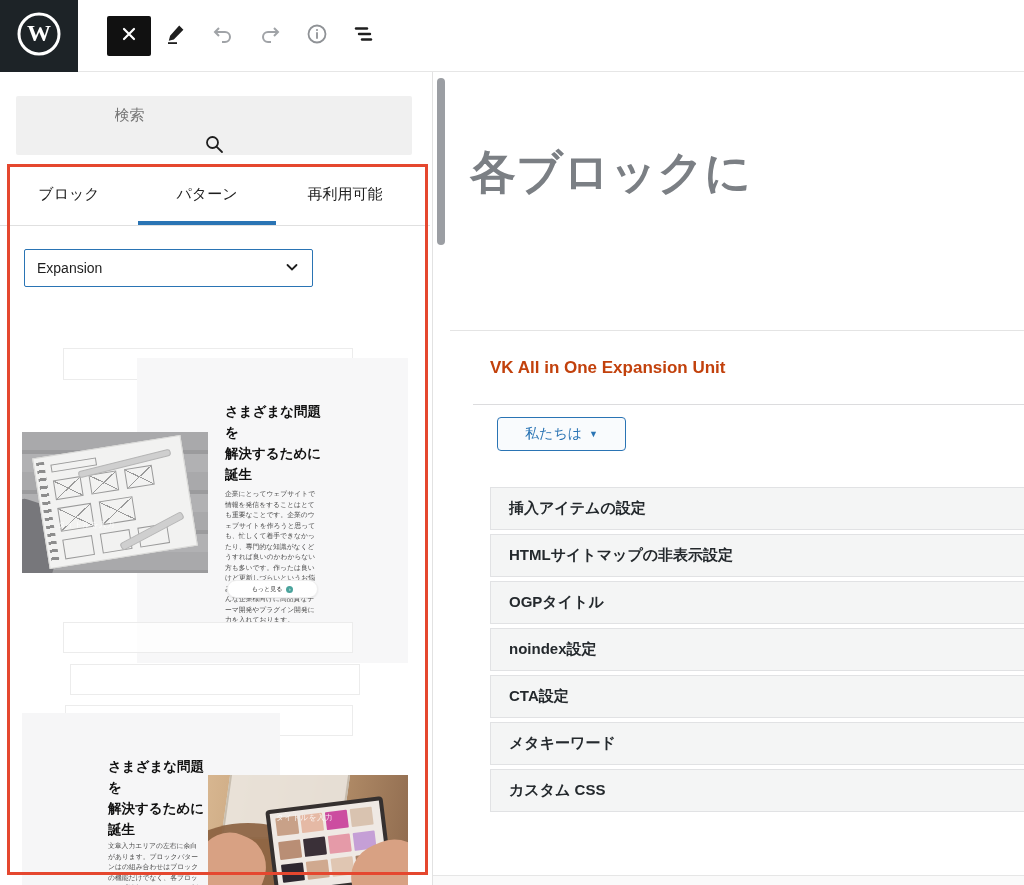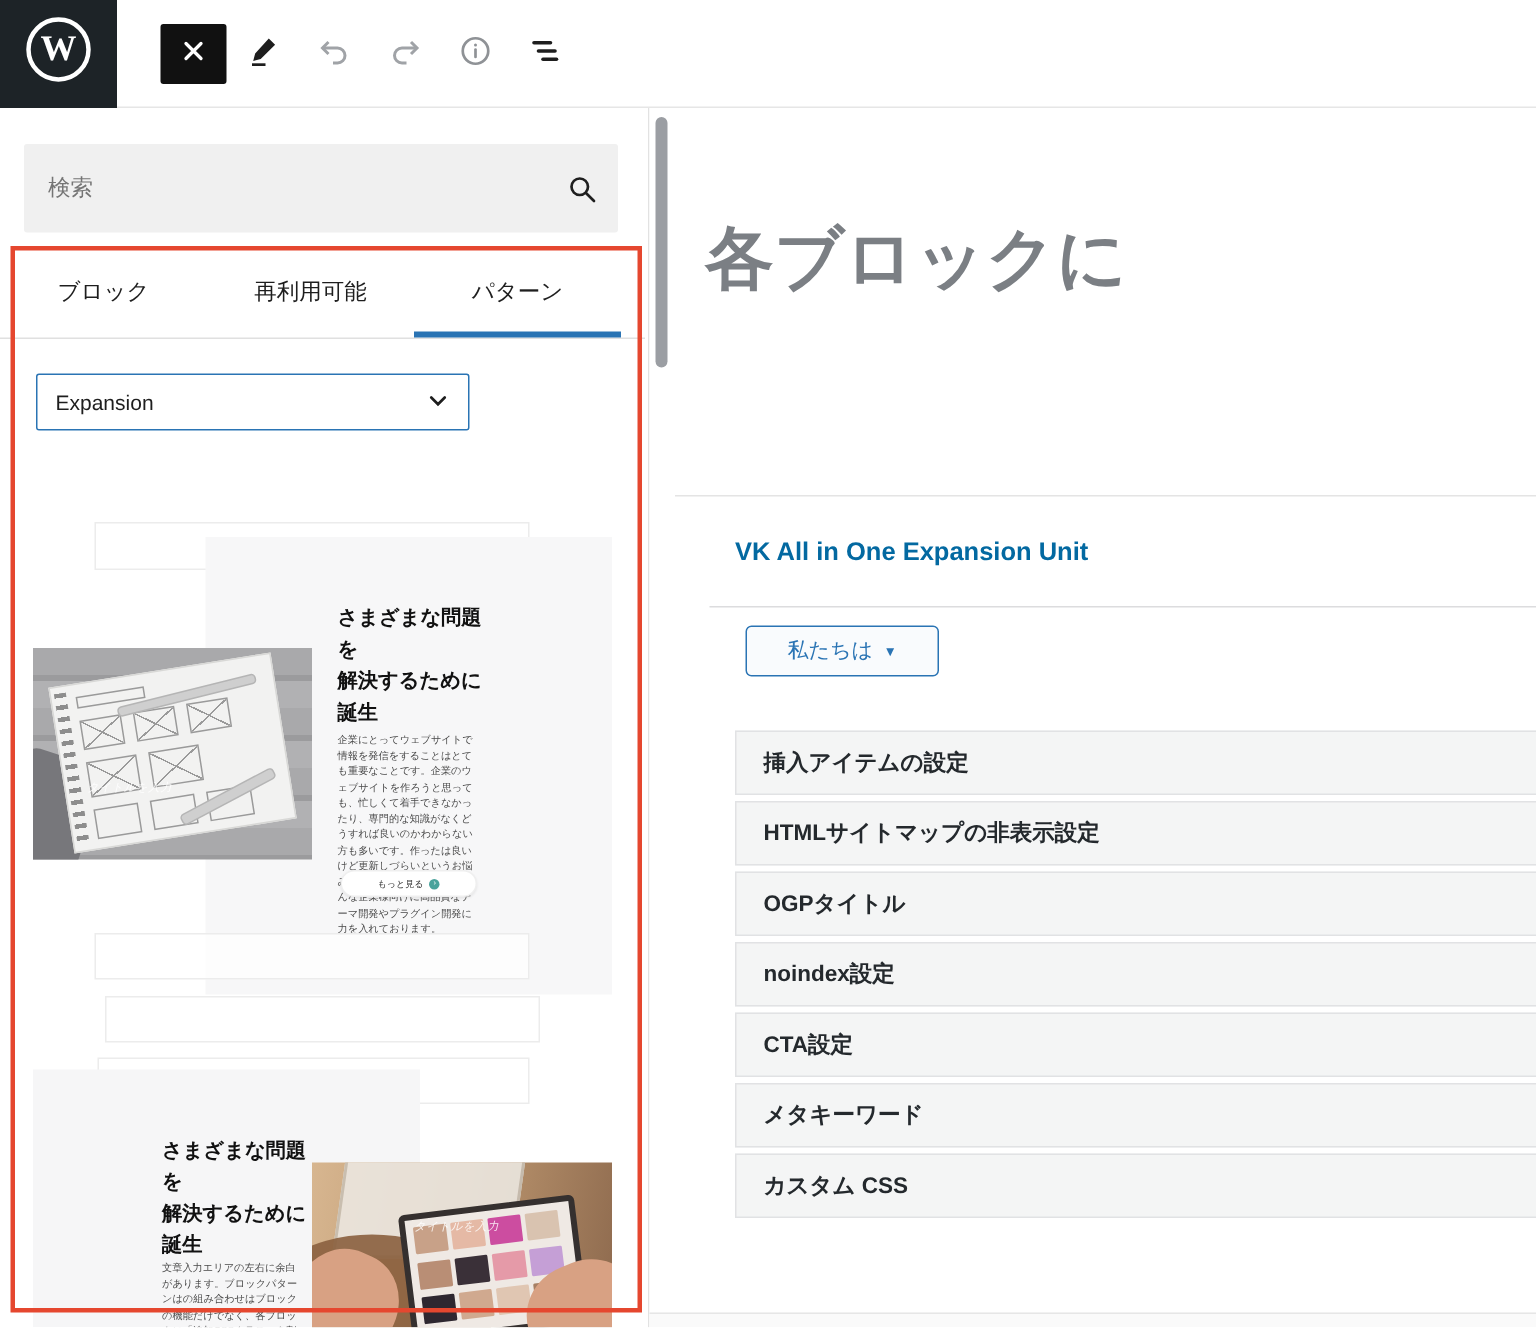--- a/index.html
+++ b/index.html
@@ -21,21 +21,21 @@
 
   
   .sidebar { position:absolute; top:72px; left:0; width:433px; height:813px; background:#fff;
              border-right:1px solid #e2e2e2; overflow:hidden; }
   .gutter { position:absolute; top:72px; left:433px; width:17px; height:813px; background:#fff; }
   .scroll-thumb { position:absolute; top:6px; left:4px; width:8px; height:167px; border-radius:4px; background:#9b9ea3; cursor:grab; }
   .content { position:absolute; top:72px; left:450px; width:574px; height:813px; background:#fff; }
 
   
   .search-box { position:absolute; top:24px; left:16px; width:396px; height:59px; background:#f0f0f0;
-                border-radius:2px; display:flex; align-items:center; }
+                border-radius:2px; display:flex; align-items:center;flex-direction:column; }
   .search-input { flex:1; height:100%; background:transparent; border:none; outline:none;
                   font-family:"Liberation Sans",sans-serif; font-size:15px; color:#1e1e1e; padding:0 16px; }
   .search-input::placeholder { color:#757575; }
   .search-icon-wrap { width:48px; display:flex; justify-content:center; }
 
   
   .tabs-row { position:absolute; top:92px; left:0; width:430px; height:62px; border-bottom:1px solid #e0e0e0; display:flex; }
   .tab { width:138px; height:100%; display:flex; align-items:center; justify-content:center;
          font-size:15px; color:#1e1e1e; cursor:pointer; position:relative; background:none; border:none;
          font-family:"Liberation Sans",sans-serif; }
@@ -52,21 +52,21 @@
   .abs { position:absolute; }
   .ph-box { background:rgba(255,255,255,.75); border:1px solid #ececec; }
   .gray-panel { background:#f7f7f8; }
   .pat-heading { font-size:13.5px; font-weight:bold; color:#111; line-height:1.55; white-space:pre-line; }
   .pat-body { font-size:6.8px; color:#4a4a4a; line-height:1.55; }
   .more-pill { width:91px; height:18px; background:#fff; border:1px solid #efefef; border-radius:9px;
                box-shadow:0 1px 2px rgba(0,0,0,.08); display:flex; align-items:center; justify-content:center;
                gap:4px; font-size:6px; color:#333; cursor:pointer; }
   .more-dot { width:7px; height:7px; border-radius:50%; background:#4aa39c; color:#fff; font-size:5px;
               display:flex; align-items:center; justify-content:center; }
-  .photo-caption { position:absolute; color:rgba(255,255,255,.85); font-size:7.5px; letter-spacing:.5px;font-style:italic; }
+  .photo-caption { position:absolute; color:rgba(255,255,255,.85); font-size:7.5px; letter-spacing:.5px; }
 
   
   .photo1 { overflow:hidden; background:repeating-linear-gradient(180deg,#a9a9ab 0 18px,#9b9b9d 18px 22px,#b1b1b3 22px 40px); }
   .phone { position:absolute; left:-18px; bottom:-20px; width:55px; height:90px; background:#77777b; border-radius:8px; transform:rotate(18deg); }
   .page1 { position:absolute; left:18px; top:14px; width:150px; height:112px; background:#f2f2f1; border:1px solid #d8d8d6; transform:rotate(-9deg); }
   .spiral { position:absolute; left:2px; top:4px; bottom:4px; width:8px;
             background:repeating-linear-gradient(180deg,#8d8d8d 0 3px,transparent 3px 8px); }
   .wf { position:absolute; border:1px solid #9a9a9a; background:
         linear-gradient(to top right, transparent calc(50% - .5px), #9a9a9a calc(50% - .5px), #9a9a9a calc(50% + .5px), transparent calc(50% + .5px)),
         linear-gradient(to top left, transparent calc(50% - .5px), #9a9a9a calc(50% - .5px), #9a9a9a calc(50% + .5px), transparent calc(50% + .5px)); }
@@ -83,21 +83,21 @@
 
   .pattern-hit { position:absolute; left:0; width:433px; background:transparent; cursor:pointer; }
 
   .annotation-box { position:absolute; left:7px; top:92px; width:421px; height:711px;
                     border:3px solid #e5472f; pointer-events:none; z-index:50; }
 
   
   .post-title { position:absolute; left:20px; top:70px; font-size:46px; font-weight:bold; color:#7b7f84; cursor:text; }
   .post-body-ph { position:absolute; left:20px; top:193px; font-size:17px; color:#6c7074; cursor:text; }
   .mb-separator { position:absolute; left:0; top:258px; width:574px; border-top:1px solid #e4e4e4; }
-  .mb-title { position:absolute; left:40px; top:286px; font-size:17px; font-weight:bold; color:#0369a1;text-align:center; }
+  .mb-title { position:absolute; left:40px; top:286px; font-size:17px; font-weight:bold; color:#c2410c;text-align:center; }
   .mb-rule { position:absolute; left:23px; right:0; top:332px; border-top:1px solid #dcdcde; }
   .open-all-btn { position:absolute; left:47px; top:345px; width:129px; height:34px; border:1.5px solid #2a74b4;
                   border-radius:4px; background:#f9fbfd; color:#2a74b4; font-size:14px; cursor:pointer;
                   display:flex; align-items:center; justify-content:center; gap:7px; font-family:"Liberation Sans",sans-serif; }
   .open-all-btn .tri { font-size:9px; }
   .acc-list { position:absolute; left:40px; right:-2px; top:415px; display:flex; flex-direction:column; gap:4px; }
   .acc-row { height:43px; background:#f4f5f5; border:1px solid #e1e2e4; display:flex; align-items:center;
              padding-left:18px; font-size:15px; font-weight:bold; color:#24292d; cursor:pointer; }
   .bottom-strip { position:absolute; left:433px; right:0; top:875px; height:10px; background:#fafafa; border-top:1px solid #e6e6e6; }
 </style>
@@ -175,22 +175,22 @@
       <span class="search-icon-wrap">
         <svg width="22" height="22" viewBox="0 0 22 22" fill="none" stroke="#1e1e1e" stroke-width="1.8">
           <circle cx="9.5" cy="9.5" r="5.5"></circle>
             <path d="M13.8 13.8L19 19" stroke-linecap="round"></path>
         </svg>
       </span>
     </div>
 
     <div class="tabs-row">
       <button class="tab">ブロック</button>
+      <button class="tab active">パターン</button>
       <button class="tab">再利用可能</button>
-      <button class="tab active">パターン</button>
     </div>
 
     <div class="cat-select">
       <span class="sel-label">Expansion</span>
       <span>
         <svg width="16" height="16" viewBox="0 0 16 16" fill="none" stroke="#1e1e1e" stroke-width="1.8" stroke-linecap="round">
           <path d="M3.5 6l4.5 4.5L12.5 6"></path>
         </svg>
       </span>
     </div>

